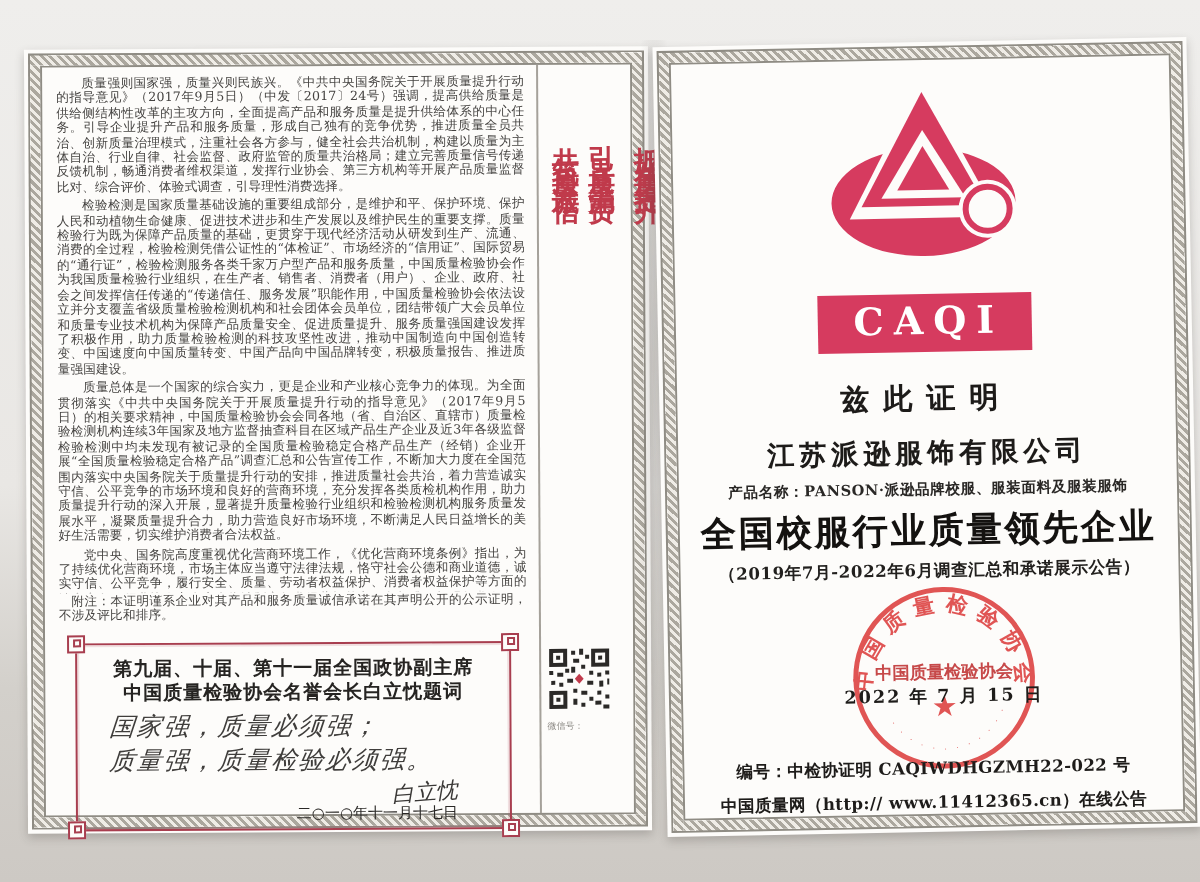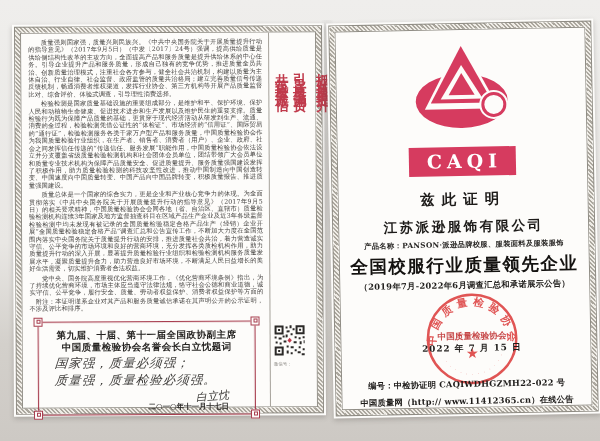--- a/index.html
+++ b/index.html
@@ -34,21 +34,21 @@
   }
   .knot{position:absolute;width:9px;height:9px;border:1.5px solid #a83e4f;background:#fdfcfa;box-sizing:border-box;}
   .knot::before{content:"";position:absolute;inset:1.5px;border:1px solid #a83e4f;}
   .knot.tl{left:-5px;top:-5px;} .knot.tr{right:-5px;top:-5px;}
   .knot.bl{left:-5px;bottom:-5px;} .knot.br{right:-5px;bottom:-5px;}
   .insc-h{font-size:9.5px;font-weight:bold;color:#262422;line-height:12px;letter-spacing:.5px;}
   .callig{font-size:12.5px;color:#3f3d3b;text-align:left;padding-left:16px;line-height:14.5px;
           font-style:italic;transform:skewX(-5deg);letter-spacing:1px;margin-top:3px;}
   .sig-row{display:flex;justify-content:flex-end;align-items:baseline;padding-right:26px;gap:10px;margin-top:1px;}
   .signature{font-size:11px;font-style:italic;color:#3a3836;transform:rotate(-4deg);}
-  .insc-date{font-size:7.5px;font-weight:bold;color:#2a2826;}
+  .insc-date{font-size:7.5px;font-weight:normal;color:#2a2826;}
   
   .margin-col{flex:1;position:relative;}
   .slogans{position:absolute;top:30px;left:4px;display:flex;gap:5px;}
   .slogan-col{writing-mode:vertical-rl;text-orientation:upright;
     color:#c03a4b;font-weight:bold;font-size:13.5px;
     font-family:"DejaVu Sans","Liberation Sans",sans-serif;}
   .slogan-phrase{letter-spacing:5px;margin-bottom:24px;}
   .qr-wrap{position:absolute;left:3px;bottom:40px;width:34px;text-align:left;}
   .qr-caption{font-size:4.5px;color:#8a8782;margin-top:1px;letter-spacing:0;}
 

